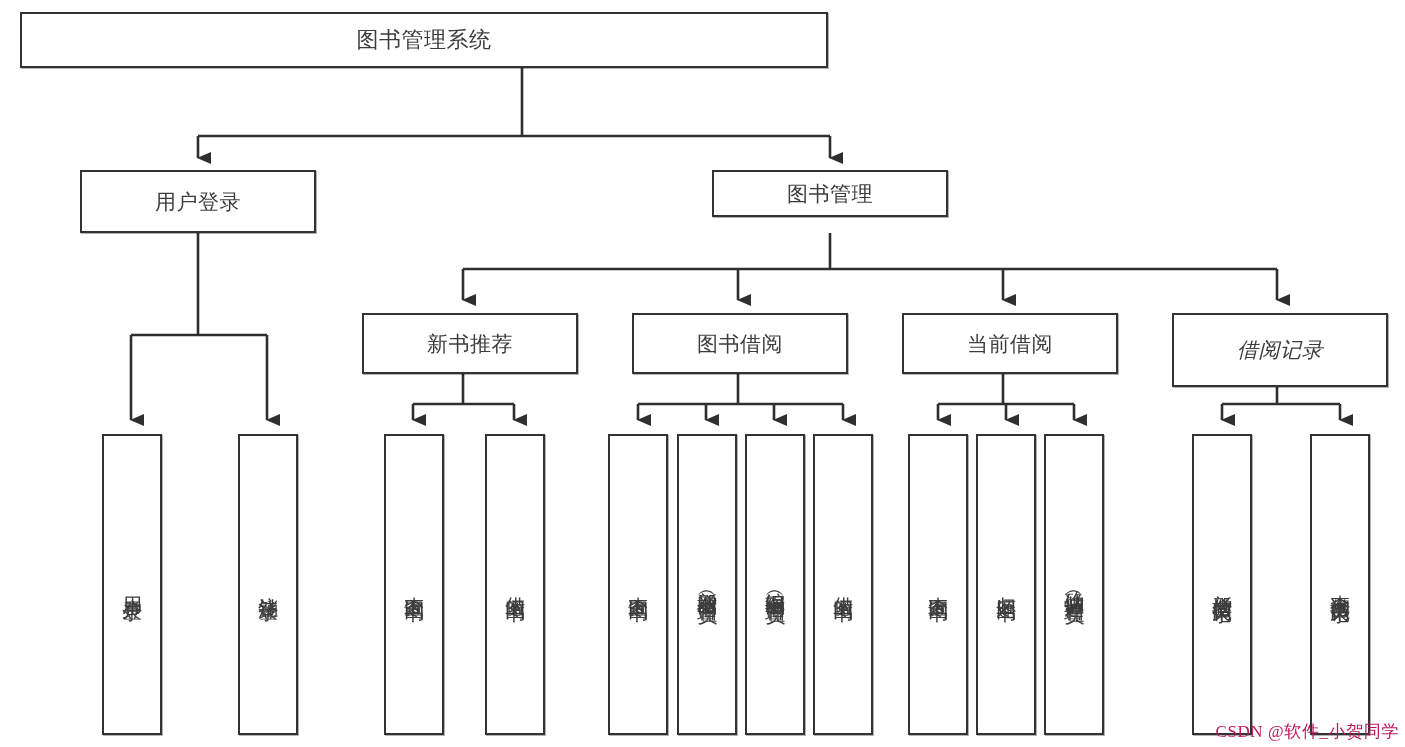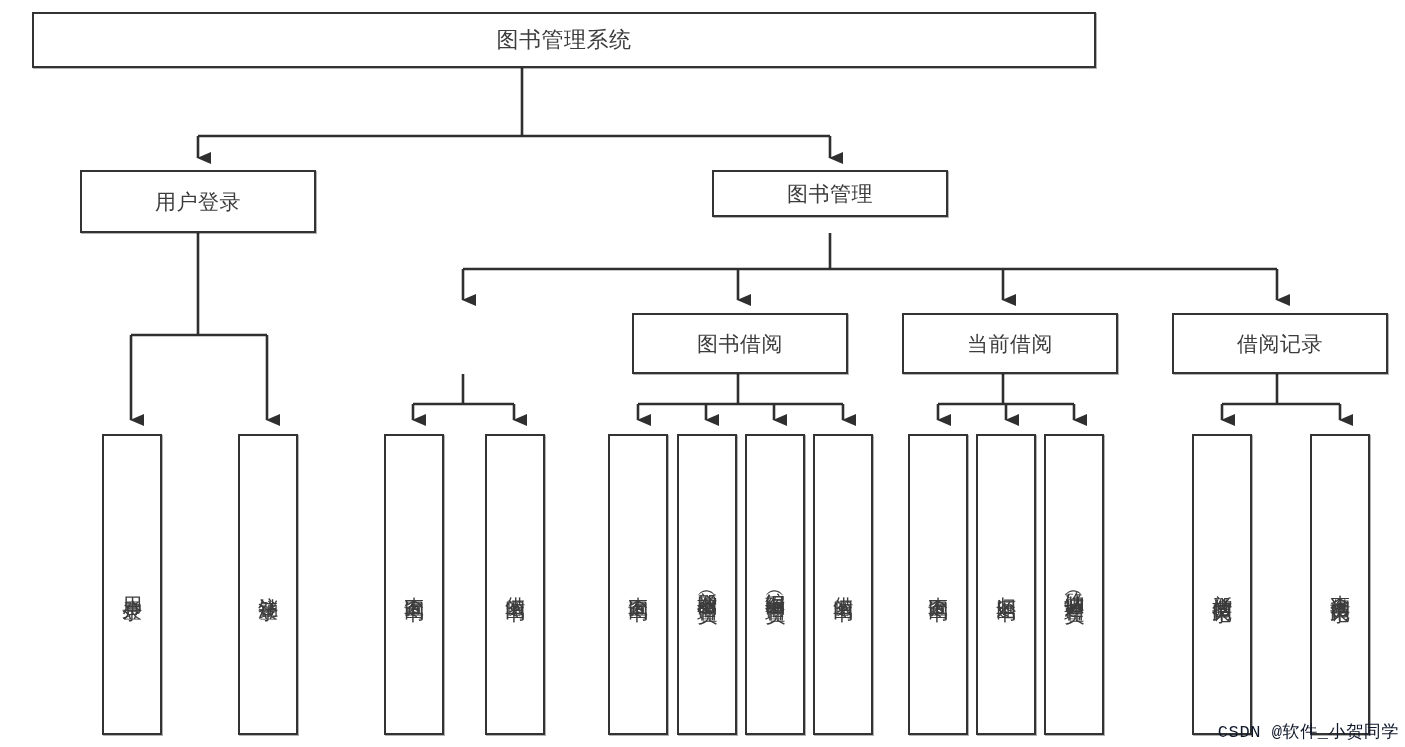--- a/index.html
+++ b/index.html
@@ -59,26 +59,26 @@
     line-height: 1.18;
     letter-spacing: 2px;
     white-space: nowrap;
     max-height: 100%;
   }
   #watermark {
     position: absolute;
     right: 6px;
     bottom: 4px;
     font-size: 17px;
-    color: #0f172a;
+    color: #be185d;
     letter-spacing: 0.6px;
     white-space: nowrap;
     z-index: 3;
     pointer-events: none;
-    font-family: Liberation Mono, monospace;
+    font-family: Liberation Serif, serif;
   }
 </style>
 </head>
 <body>
 
 <div id="canvas">
 
   <svg id="wires" viewBox="0 0 1405 747" xmlns="http://www.w3.org/2000/svg">
     <defs>
       <marker id="arrow" viewBox="0 0 12 14" refX="6" refY="13" markerWidth="12" markerHeight="14" orient="auto-start-reverse" markerUnits="userSpaceOnUse">
@@ -122,42 +122,45 @@
       <path d="M 1006 404 L 1006 420" marker-end="url(#arrow)"></path>
       <path d="M 1074 404 L 1074 420" marker-end="url(#arrow)"></path>
 
       <path d="M 1277 374 L 1277 404"></path>
       <path d="M 1222 404 L 1340 404"></path>
       <path d="M 1222 404 L 1222 420" marker-end="url(#arrow)"></path>
       <path d="M 1340 404 L 1340 420" marker-end="url(#arrow)"></path>
     </g>
   </svg>
 
-  <div class="node root" style="left:32px; top:12px; width:1064px; height:56px;">
+  <div class="node root" style="left:20px; top:12px; width:808px; height:56px;">
     <span class="label">图书管理系统</span>
   </div>
 
   <div class="node branch" style="left:80px; top:170px; width:236px; height:63px;">
     <span class="label">用户登录</span>
   </div>
 
   <div class="node branch" style="left:712px; top:170px; width:236px; height:47px;">
     <span class="label">图书管理</span>
   </div>
 
+  <div class="node branch" style="left:362px; top:313px; width:216px; height:61px;">
+    <span class="label">新书推荐</span>
+  </div>
 
   <div class="node branch" style="left:902px; top:313px; width:216px; height:61px;">
     <span class="label">当前借阅</span>
   </div>
 
   <div class="node branch" style="left:632px; top:313px; width:216px; height:61px;">
     <span class="label">图书借阅</span>
   </div>
 
-  <div class="node branch" style="left:1172px; top:313px; width:216px; height:61px;">
+  <div class="node branch" style="left:1172px; top:313px; width:216px; height:74px;font-style:italic;">
     <span class="label">借阅记录</span>
   </div>
 
   <div class="node leaf" style="left:102px; top:434px; width:60px; height:301px;">
     <span class="label">用户登录</span>
   </div>
 
   <div class="node leaf" style="left:238px; top:434px; width:60px; height:301px;">
     <span class="label">注销登录</span>
   </div>

